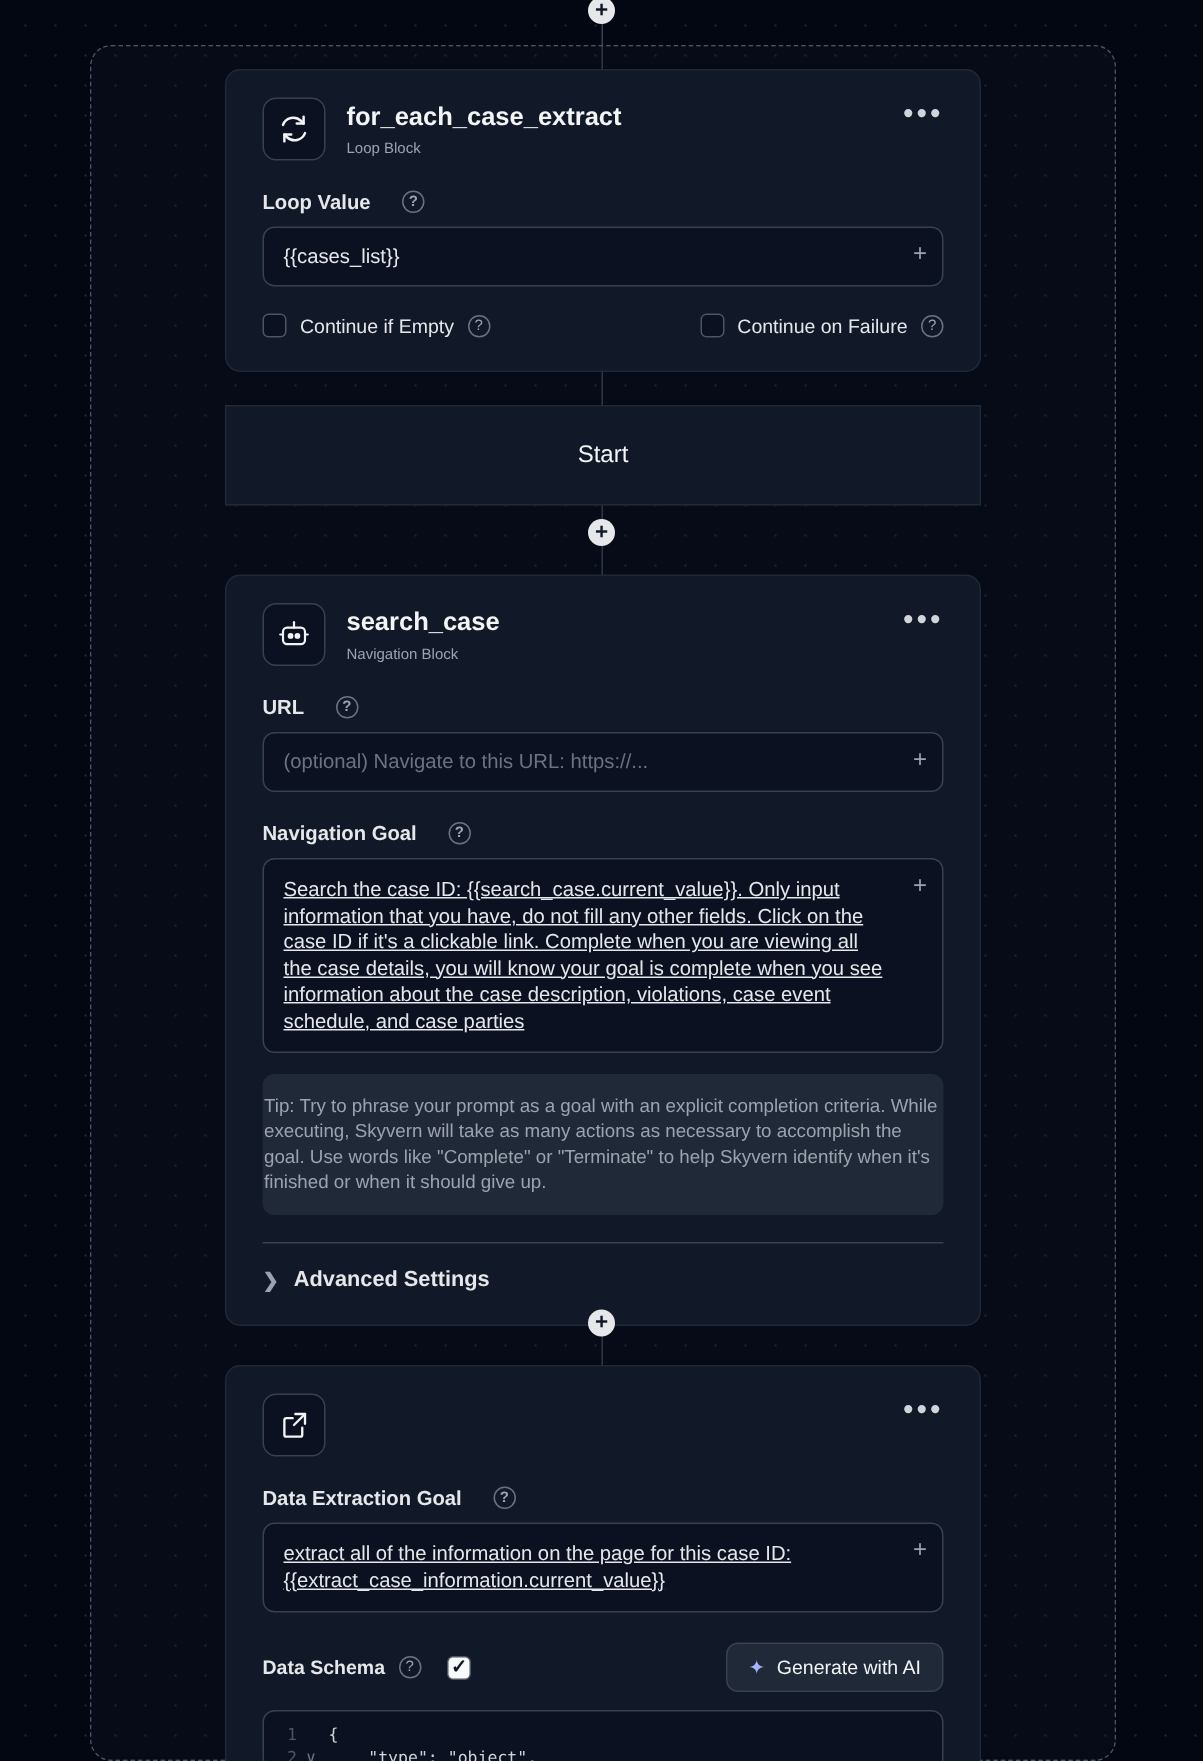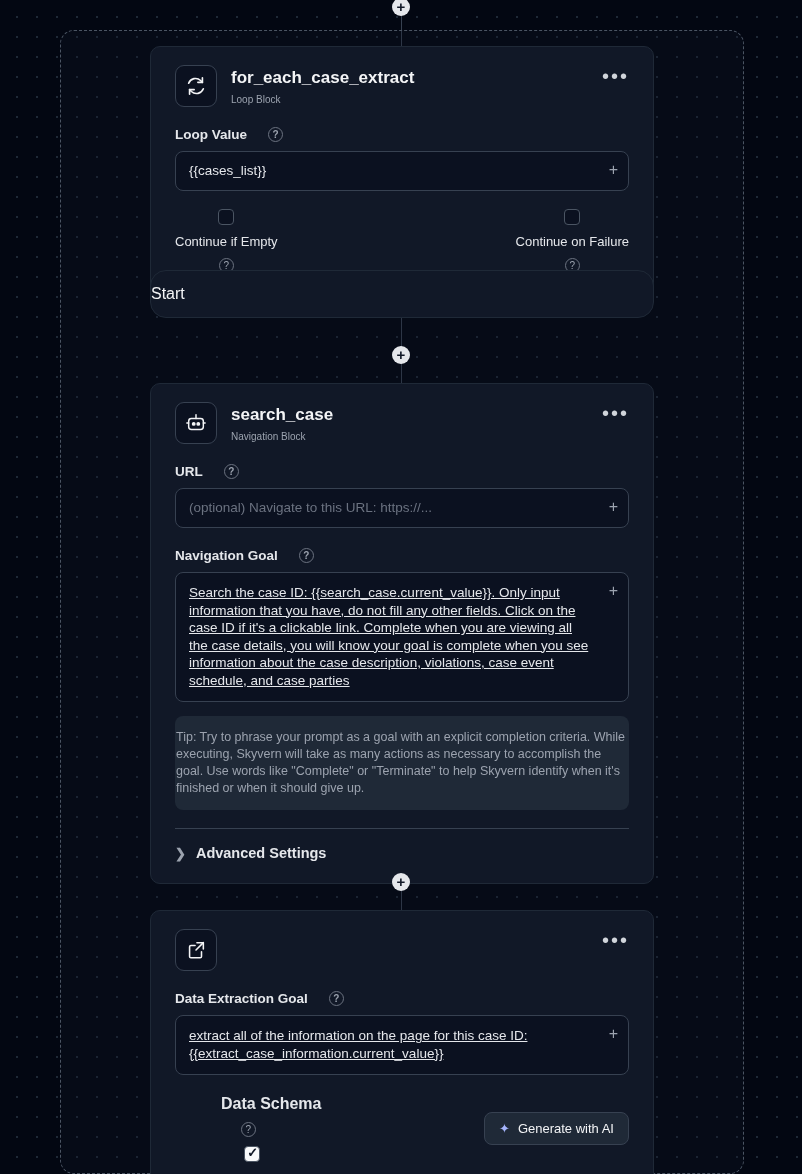--- a/index.html
+++ b/index.html
@@ -142,21 +142,21 @@
     line-height: 17.5px;
     padding: 11px 34px 12px 13px;
     text-decoration: underline;
   }
 
   .checkbox-row {
     display: flex;
     align-items: center;
     margin-top: 18px;
   }
-  .cb-group { display: flex; align-items: center; gap: 9px; flex-direction: column; }
+  .cb-group { display: flex; align-items: center; gap: 9px; }
   .cb-group.right { margin-left: auto; }
   .checkbox {
     width: 16px; height: 16px;
     border: 1px solid #4b5563;
     border-radius: 4px;
     background: #0b1120;
     cursor: pointer;
   }
   .checkbox.checked {
     background: #f9fafb;
@@ -169,25 +169,25 @@
     color: #111827;
     font-size: 13px;
     font-weight: 700;
   }
   .cb-label { color: #e5e7eb; font-size: 13px; }
 
   .start-block {
     position: absolute;
     left: 150px;
     width: 504px;
-    height: 48px;
+    height: 67px;
     background: #111827;
     border: 1px solid #1f2937;
-    border-radius: 16px;
-    display: flex; align-items: center; justify-content: flex-start;
+    border-radius: 0;
+    display: flex; align-items: center; justify-content: center;
     color: #f3f4f6;
     font-size: 16px;
     z-index: 4;
   }
 
   .tip-box {
     background: #1f2937;
     border-radius: 8px;
     padding: 13px 1px;
     color: #9ca3af;
@@ -369,21 +369,21 @@
       <span>Data Extraction Goal</span>
       <span class="help-icon">?</span>
     </div>
     <div class="input-box textarea-box">
       <span>extract all of the information on the page for this case ID: {{extract_case_information.current_value}}</span>
       <span class="plus-inline">+</span>
     </div>
 
     <div class="schema-row">
       <div class="cb-group">
-        <span class="cb-label" style="font-weight:600;font-size:16px;color:#e5e7eb;margin-left:46px;">Data Schema</span>
+        <span class="cb-label" style="font-weight:600;font-size:13px;color:#e5e7eb;">Data Schema</span>
         <span class="help-icon">?</span>
         <div class="checkbox checked" style="margin-left:8px;"></div>
       </div>
       <div class="gen-ai-btn">
         <span class="wand">✦</span>
         <span>Generate with AI</span>
       </div>
     </div>
 
     <div class="code-box">

